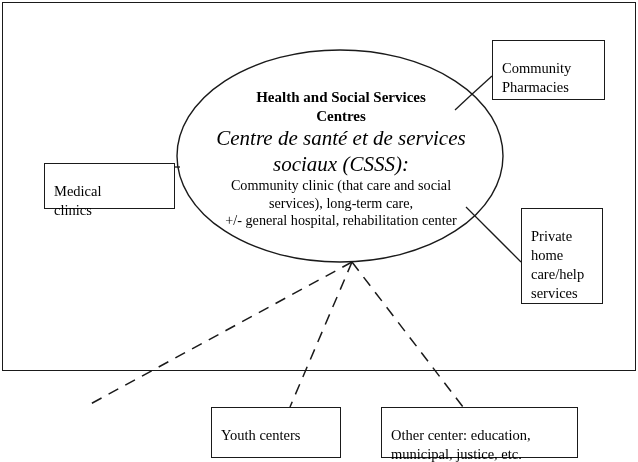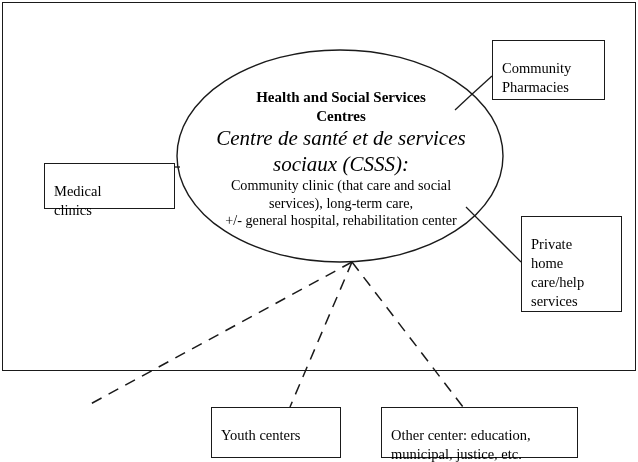--- a/index.html
+++ b/index.html
@@ -53,21 +53,21 @@
   .node-box .label {
     font-size: 14.5px;
     line-height: 1.30;
     white-space: pre-line;
     text-align: left;
   }
 
   
   #box-community-pharmacies { left: 492px; top: 40px;  width: 113px; height: 60px; }
   #box-medical-clinics      { left: 44px;  top: 147px; width: 131px; height: 46px; margin-top: 16px; }
-  #box-private-home-care    { left: 521px; top: 216px; width: 101px;  height: 96px; }
+  #box-private-home-care    { left: 521px; top: 208px; width: 82px;  height: 96px; }
   #box-hospitals            { left: 15px;  top: 407px; width: 181px; height: 51px; }
   #box-youth-centers        { left: 211px; top: 407px; width: 130px; height: 51px; }
   #box-other-sectors        { left: 381px; top: 407px; width: 197px; height: 51px; }
 
   
   #ellipse-text {
     position: absolute;
     left: 196px;
     top: 88px;
     width: 290px;

